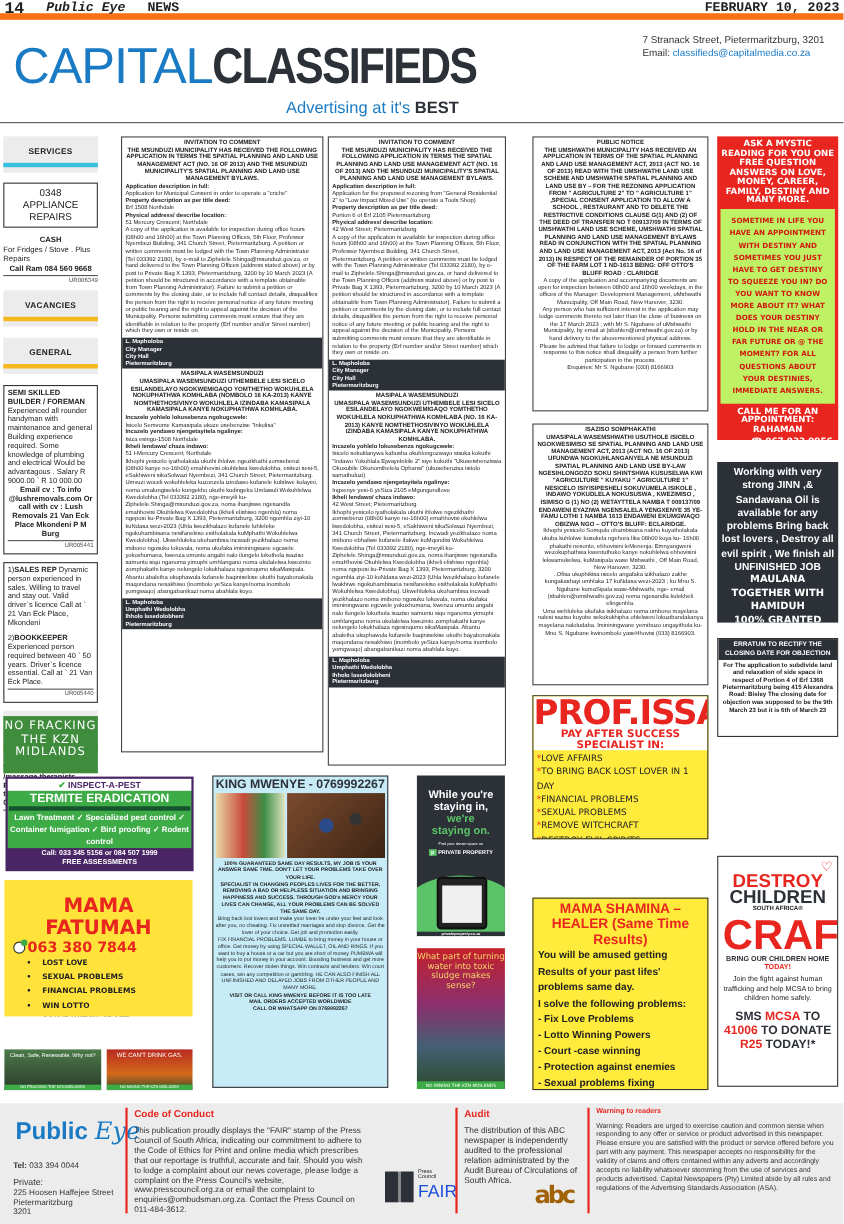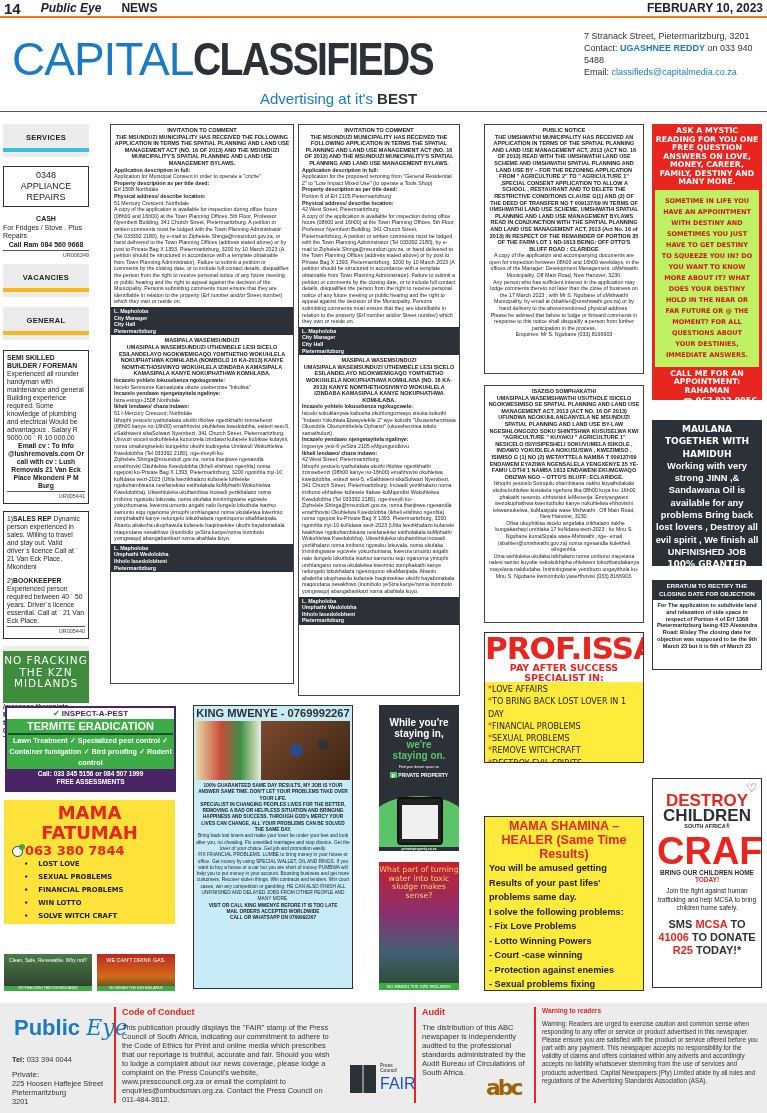--- a/index.html
+++ b/index.html
@@ -1,19 +1,19 @@
 <!DOCTYPE html>
 <html><head>
 <meta charset="utf-8">
 <style>
 *{box-sizing:border-box;margin:0;padding:0}
 body{width:767px;height:1113px;background:#fff;font-family:"Liberation Sans",sans-serif;color:#222;position:relative;overflow:hidden}
 .abs{position:absolute}
 
-.topbar{left:0;top:0;width:767px;height:18px;border-bottom:2px solid #f97316;display:flex;align-items:center;padding:0 4px;font-family:Liberation Sans, sans-serif}
+.topbar{left:0;top:0;width:767px;height:18px;border-bottom:6px solid #f97316;display:flex;padding:0 4px;font-family:Liberation Mono, monospace}
 .topbar .pg{font-weight:bold;font-size:15px;margin-right:20px}
 .topbar .pe{font-weight:bold;font-style:italic;font-size:12px;margin-right:20px}
 .topbar .sec{font-weight:bold;font-size:12px}
 .topbar .date{margin-left:auto;font-weight:bold;font-size:12px}
 
 .mast{left:0;top:20px;width:767px;height:92px;border-bottom:1px solid #555}
 .logo{position:absolute;left:12px;top:16px;font-size:46px;line-height:46px;letter-spacing:-1px;white-space:nowrap;font-family:"Liberation Sans",sans-serif}
 .logo .cap{color:#1a7bc4}
 .logo .cls{color:#2c3037;font-weight:bold;letter-spacing:-2px;transform:scaleX(0.85);display:inline-block;transform-origin:left}
 .tagline{position:absolute;left:260px;top:70px;font-size:15px;color:#1a7bc4}
@@ -50,24 +50,24 @@
 .mcsa .sa{font-size:5.5px;font-weight:bold}
 .mcsa .help{color:#e8261f;font-weight:bold;font-size:38px;line-height:36px;margin-top:4px}
 .mcsa .bring{font-size:6.5px;font-weight:bold;color:#2c3037;line-height:7px}
 .mcsa .bring span{color:#e8261f}
 .mcsa .join{font-size:6.5px;line-height:8.5px;margin-top:4px}
 .mcsa .sms{font-weight:bold;font-size:11px;line-height:13px;margin-top:5px}
 .mcsa .sms span{color:#e8261f}
 .pest{left:5px;top:706px;width:171px;height:86px;background:#4a2565;padding:2px}
 .pest .top{background:#fff;color:#4a2565;text-align:center;font-weight:bold;font-size:8px;line-height:11px}
 .pest .mid{background:#3dab46;color:#fff;text-align:center;font-weight:bold;padding:1px}
-.pest .mid .big{font-size:11px;line-height:13px;border-bottom:2px solid #14532d}
+.pest .mid .big{font-size:11px;line-height:13px;border-bottom:4px solid #14532d}
 .pest .mid .sm{font-size:7.2px;line-height:11px}
 .pest .bot{color:#fff;text-align:center;font-weight:bold;font-size:6.5px;line-height:8px;padding-top:1px}
-.fatumah{left:4px;top:800px;width:171px;height:124px;background:#ffe33a;padding:3px 8px;font-family:"DejaVu Sans",sans-serif}
+.fatumah{left:4px;top:800px;width:171px;height:124px;background:#ffe33a;padding:14px 8px;font-family:"DejaVu Sans",sans-serif}
 .fatumah .n{color:#e8261f;font-weight:bold;font-size:18px;line-height:20px;text-align:center}
 .fatumah .p{color:#e8261f;font-weight:bold;font-size:13px;line-height:15px}
 .fatumah .p2{color:#e8261f;font-weight:bold;font-size:16px;line-height:18px}
 .fatumah ul{list-style:none;font-weight:bold;font-size:6.8px;line-height:13px;margin-left:12px}
 .fatumah li:before{content:"•";margin-right:10px}
 .ph-icon{display:inline-block;width:11px;height:11px;border-radius:50%;border:1.5px solid #333;background:#fff;position:relative;vertical-align:middle;margin-right:2px}
 .ph-icon:after{content:"";position:absolute;right:-3px;top:-3px;width:6px;height:6px;border-radius:50%;background:#3dab46}
 .img-clean{left:4px;top:954px;width:88px;height:37px;background:linear-gradient(#4b7a48,#2b3b2b);color:#fff;font-size:5px;text-align:center}
 .img-gas{left:97px;top:954px;width:78px;height:37px;background:linear-gradient(#b82a20,#d46a1a 60%,#3b4b2b);color:#fff;font-size:5.5px;text-align:center}
 .strip{position:absolute;left:0;bottom:0;width:100%;background:#3dab46;font-size:3.5px;line-height:5px;color:#fff}
@@ -117,21 +117,20 @@
   <span class="date">FEBRUARY 10, 2023</span>
 </div>
 
 <div class="abs mast">
   <div class="logo">
     <span class="cap">CAPITAL</span><span class="cls">CLASSIFIEDS</span>
   </div>
   <div class="tagline"><span>Advertising at it's </span><b>BEST</b></div>
   <div class="contact">
     <div>7 Stranack Street, Pietermaritzburg, 3201</div>
-    <div><span>Contact: </span><span class="nm">UGASHNEE REDDY</span><span> on 033 940 5488</span></div>
     <div><span>Email: </span><span class="em">classifieds@capitalmedia.co.za</span></div>
   </div>
 </div>
 
 <div class="abs lcol">
   <div class="sect-hd"><span>SERVICES</span><span class="bar bar-cyan"></span></div>
   <div style="border:1px solid #333;text-align:center;margin-top:9px;padding:3px 0;font-size:9px;line-height:11px">
     <div>0348</div>
     <div>APPLIANCE REPAIRS</div>
   </div>
@@ -246,22 +245,22 @@
 
 <div class="abs ad mystic">
   <div class="t">ASK A MYSTIC READING FOR YOU ONE FREE QUESTION ANSWERS ON LOVE, MONEY, CAREER, FAMILY, DESTINY AND MANY MORE.</div>
   <div class="inner">SOMETIME IN LIFE YOU HAVE AN APPOINTMENT WITH DESTINY AND SOMETIMES YOU JUST HAVE TO GET DESTINY TO SQUEEZE YOU IN? DO YOU WANT TO KNOW MORE ABOUT IT? WHAT DOES YOUR DESTINY HOLD IN THE NEAR OR FAR FUTURE OR @ THE MOMENT? FOR ALL QUESTIONS ABOUT YOUR DESTINIES, IMMEDIATE ANSWERS.</div>
   <div class="t">CALL ME FOR AN APPOINTMENT: RAHAMAN</div>
   <div class="ph"><span>☎ </span><span>067 833 9956</span></div>
   <div class="ph"><span style="color:#3dab46">● </span><span>067 404 8131</span></div>
 </div>
 
 <div class="abs ad maulana">
+  <div>Working with very strong JINN ,&amp; Sandawana Oil is available for any problems Bring back lost lovers , Destroy all evil spirit , We finish all UNFINISHED JOB</div>
   <div style="font-family:'DejaVu Sans',sans-serif;font-size:9px">MAULANA TOGETHER WITH HAMIDUH</div>
-  <div>Working with very strong JINN ,&amp; Sandawana Oil is available for any problems Bring back lost lovers , Destroy all evil spirit , We finish all UNFINISHED JOB</div>
   <div style="font-family:'DejaVu Sans',sans-serif;font-size:9px">100% GRANTED Hamiduh</div>
 
 </div>
 
 <div class="abs ad erratum">
   <div class="h">ERRATUM TO RECTIFY THE CLOSING DATE FOR OBJECTION</div>
   <div style="padding:2px 3px;font-weight:bold">For The application to subdivide land and relaxation of side space in respect of Portion 4 of Erf 1368 Pietermaritzburg being 415 Alexandra Road: Bisley The closing date for objection was supposed to be the 9th March 23 but it is 6th of March 23</div>
 </div>
 
 <div class="abs ad mcsa">
@@ -385,21 +384,21 @@
   <div class="fcol" style="left:122px;width:280px">
     <div class="ft-h">Code of Conduct</div>
     <div class="ft-txt" style="margin-top:6px;width:215px">This publication proudly displays the "FAIR" stamp of the Press Council of South Africa, indicating our commitment to adhere to the Code of Ethics for Print and online media which prescribes that our reportage is truthful, accurate and fair. Should you wish to lodge a complaint about our news coverage, please lodge a complaint on the Press Council's website, www.presscouncil.org.za or email the complaint to enquiries@ombudsman.org.za. Contact the Press Council on 011-484-3612.</div>
     <div class="fair-logo" style="left:228px;top:58px"></div>
     <div style="position:absolute;left:258px;top:56px;font-size:5px;line-height:5px">Press Council</div>
     <div style="position:absolute;left:258px;top:68px;font-size:16px;color:#1d4ed8">FAIR</div>
   </div>
   <div class="fdiv" style="left:414px"></div>
   <div class="fcol" style="left:422px;width:112px">
     <div class="ft-h">Audit</div>
-    <div class="ft-txt" style="margin-top:6px;font-size:7.6px">The distribution of this ABC newspaper is independently audited to the professional standards administrated by the Audit Bureau of Circulations of South Africa.</div>
+    <div class="ft-txt" style="margin-top:6px;font-size:7.6px">The distribution of this ABC newspaper is independently audited to the professional relation administrated by the Audit Bureau of Circulations of South Africa.</div>
     <div class="abc-logo" style="left:64px;top:68px">abc</div>
   </div>
   <div class="fdiv" style="left:534px"></div>
   <div class="fcol" style="left:542px;width:220px">
     <div class="ft-h" style="font-size:6.5px">Warning to readers</div>
     <div class="ft-txt" style="margin-top:6px;font-size:6.3px;line-height:8.1px">Warning: Readers are urged to exercise caution and common sense when responding to any offer or service or product advertised in this newspaper. Please ensure you are satisfied with the product or service offered before you part with any payment. This newspaper accepts no responsibility for the validity of claims and offers contained within any adverts and accordingly accepts no liability whatsoever stemming from the use of services and products advertised. Capital Newspapers (Pty) Limited abide by all rules and regulations of the Advertising Standards Association (ASA).</div>
   </div>
 </div>
 
 </body></html>

